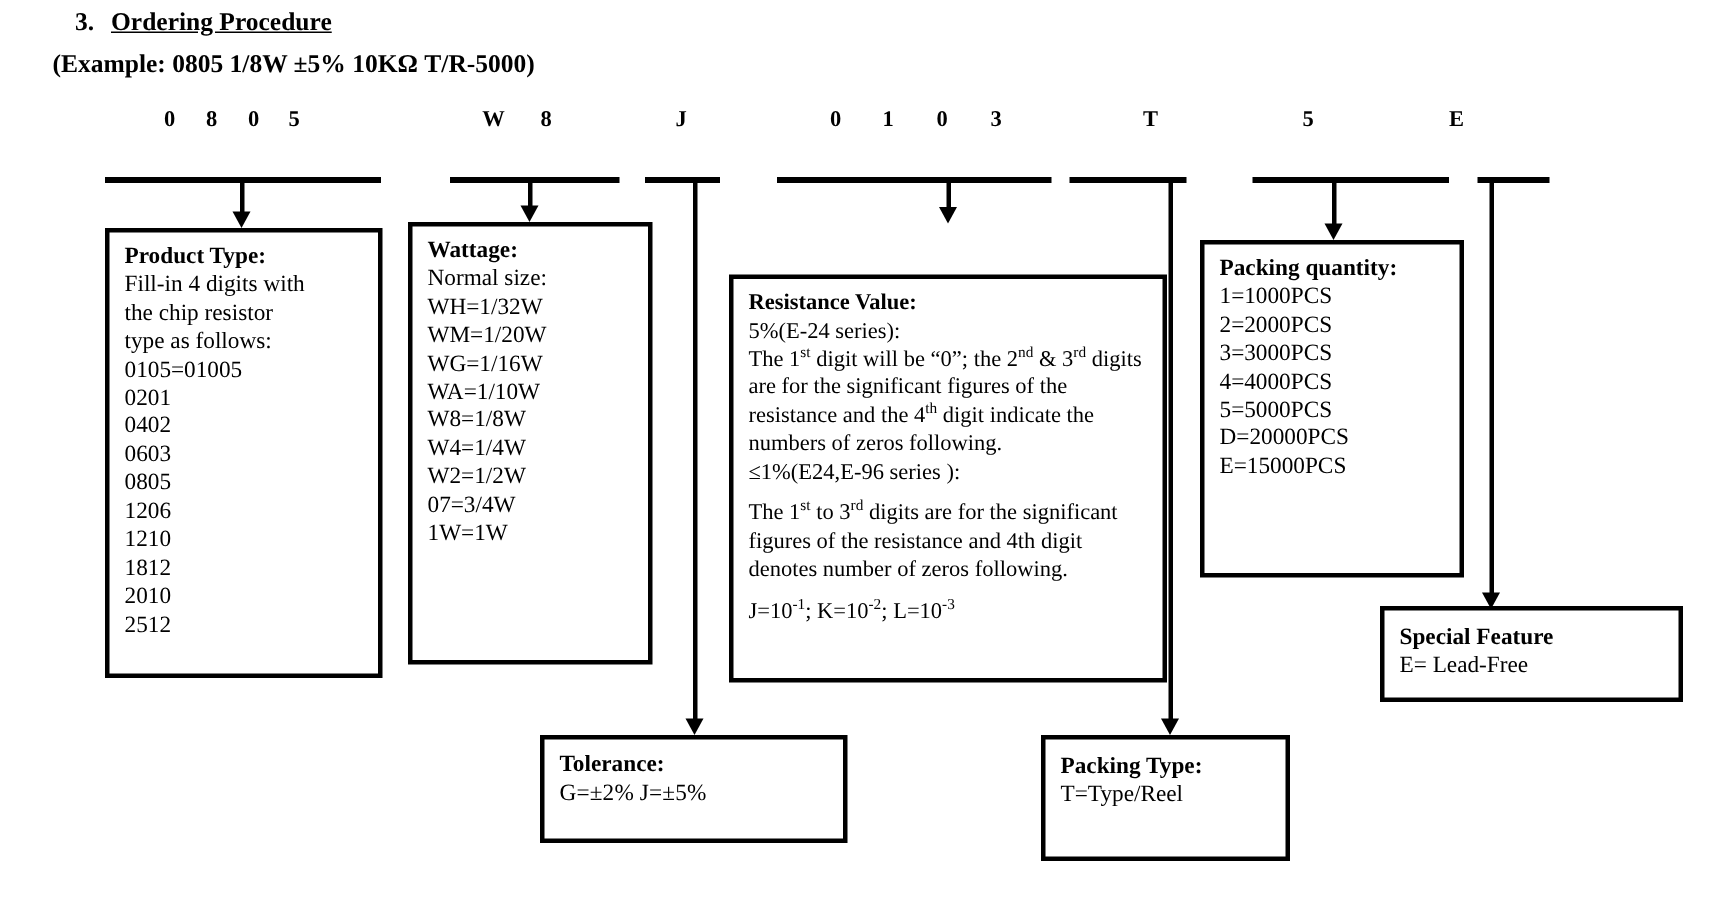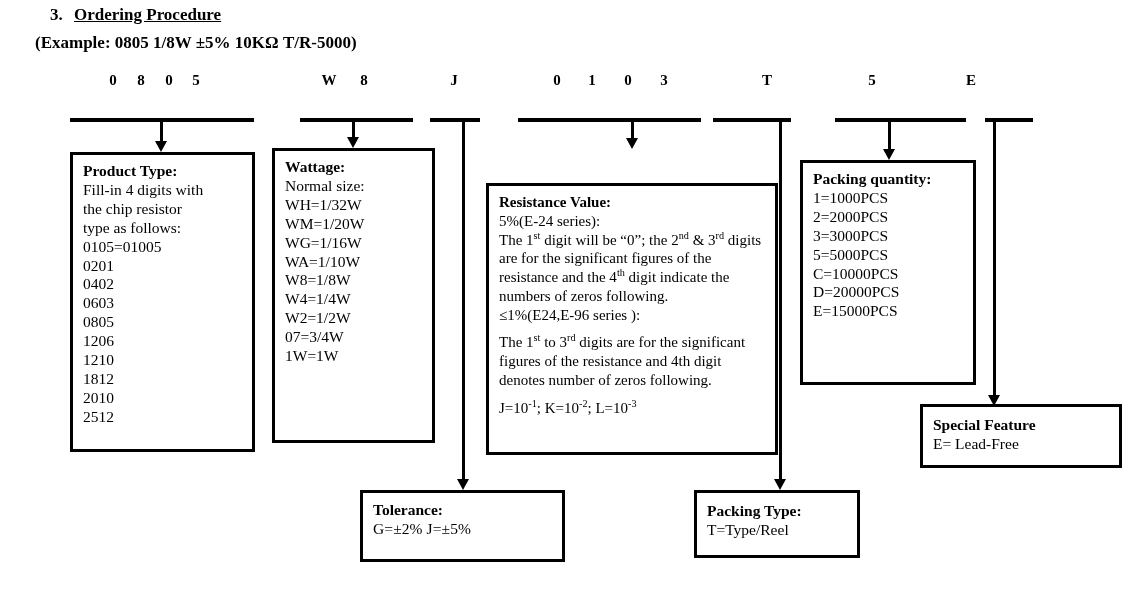--- a/index.html
+++ b/index.html
@@ -204,34 +204,34 @@
     <span class="para">The 1<sup>st</sup> to 3<sup>rd</sup> digits are for the significant figures of the resistance and 4th digit denotes number of zeros following.</span>
     <span class="spacer"></span>
     <span class="para">J=10<sup>-1</sup>; K=10<sup>-2</sup>; L=10<sup>-3</sup></span>
   </div>
 
   <div class="box" id="box-packing-quantity" style="left:800px; top:160px; width:176px; height:225px;">
     <span class="title">Packing quantity:</span>
     <span class="line">1=1000PCS</span>
     <span class="line">2=2000PCS</span>
     <span class="line">3=3000PCS</span>
+    <span class="line">4=4000PCS</span>
     <span class="line">5=5000PCS</span>
-    <span class="line">C=10000PCS</span>
     <span class="line">D=20000PCS</span>
     <span class="line">E=15000PCS</span>
   </div>
 
   <div class="box" id="box-special-feature" style="left:920px; top:404px; width:202px; height:64px; padding-top:9px;">
     <span class="title">Special Feature</span>
     <span class="line">E= Lead-Free</span>
   </div>
 
   <div class="box" id="box-tolerance" style="left:360px; top:490px; width:205px; height:72px; padding-top:8px;">
     <span class="title">Tolerance:</span>
     <span class="line">G=±2%   J=±5%</span>
   </div>
 
-  <div class="box" id="box-packing-type" style="left:694px; top:490px; width:166px; height:68px; padding-top:9px;">
+  <div class="box" id="box-packing-type" style="left:694px; top:490px; width:166px; height:84px; padding-top:9px;">
     <span class="title">Packing Type:</span>
     <span class="line">T=Type/Reel</span>
   </div>
 
 </div>
 
 </body></html>

